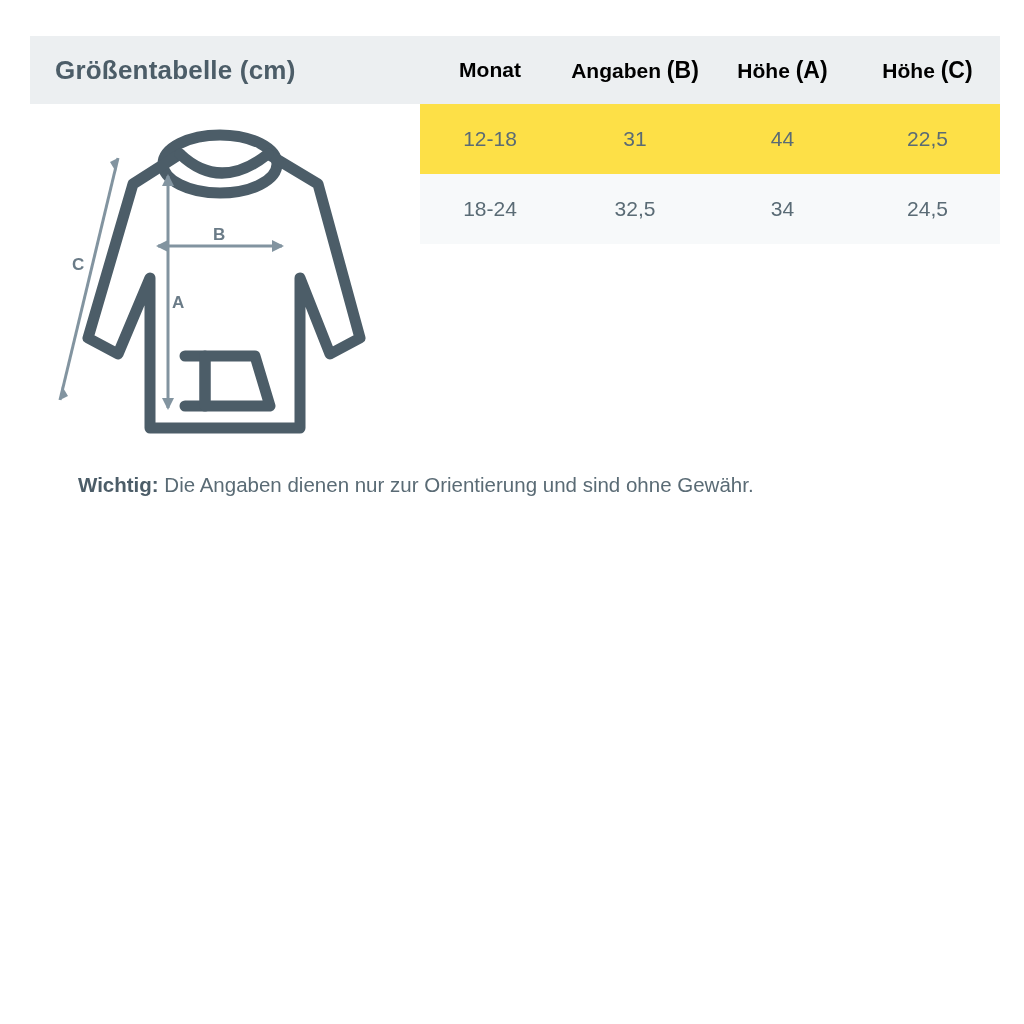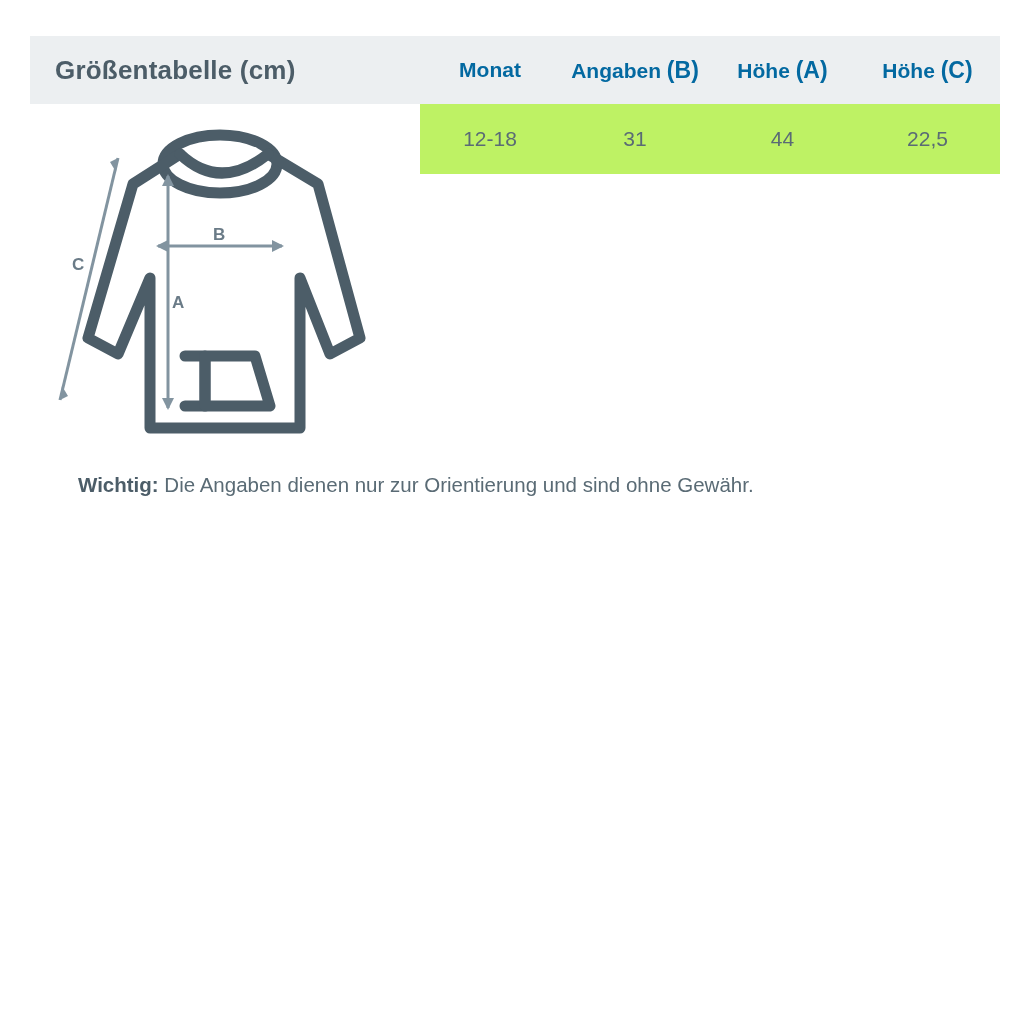--- a/index.html
+++ b/index.html
@@ -52,37 +52,37 @@
   }
   .table col.c-month { width: 140px; }
   .table col.c-b     { width: 150px; }
   .table col.c-a     { width: 145px; }
   .table col.c-c     { width: 145px; }
 
   .table th {
     height: 68px;
     font-size: 21px;
     font-weight: bold;
-    color: #0369a1;
+    color: #000000;
     text-align: center;
     vertical-align: middle;
     background: #eceff1;
     padding: 0;
   }
   .table th .unit {
     font-size: 23px;
   }
   .table td {
     height: 70px;
     font-size: 21px;
     color: #5a6b75;
     text-align: center;
     vertical-align: middle;
     padding: 0;
-    background: #bef264;
+    background: #fde047;
   }
   .table tr.alt td {
     background: #f7f9fa;
   }
 
   
   .illustration {
     position: absolute;
     left: 30px;
     top: 118px;
@@ -191,20 +191,26 @@
         </th>
       </tr>
     </thead>
     <tbody>
       <tr>
         <td>12-18</td>
         <td>31</td>
         <td>44</td>
         <td>22,5</td>
       </tr>
+      <tr class="alt">
+        <td>18-24</td>
+        <td>32,5</td>
+        <td>34</td>
+        <td>24,5</td>
+      </tr>
     </tbody>
   </table>
 
   <div class="note">
     <b>Wichtig:</b><span> Die Angaben dienen nur zur Orientierung und sind ohne Gewähr.</span><br>
   </div>
 
 </div>
 
 </body></html>

